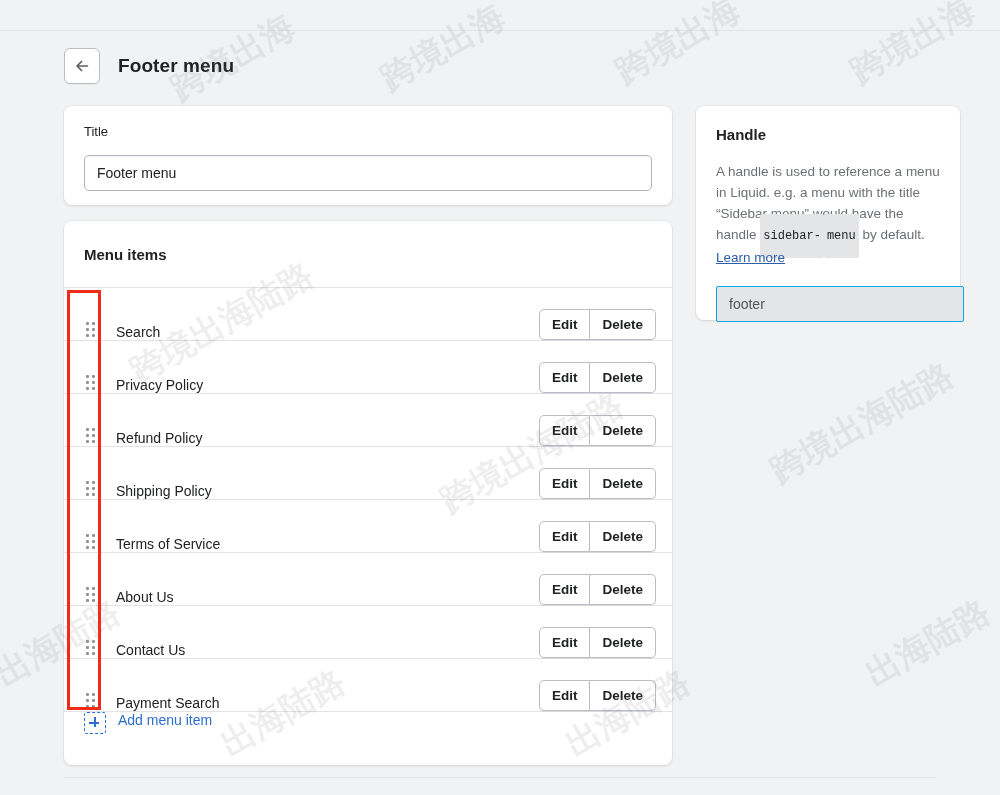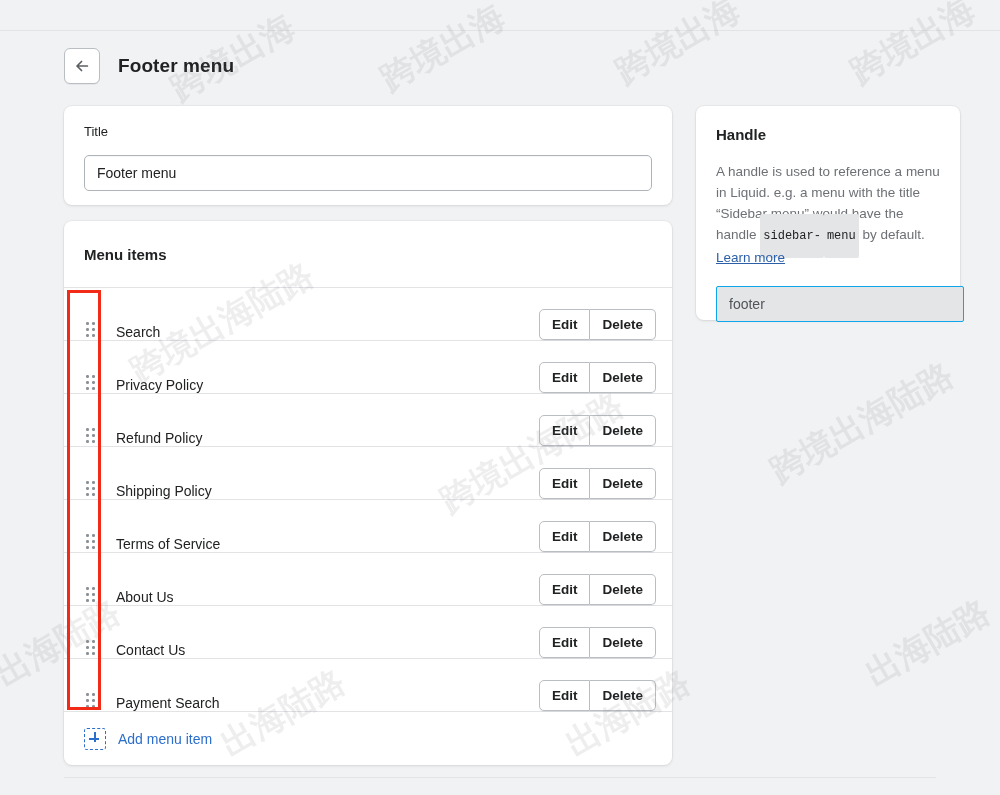--- a/index.html
+++ b/index.html
@@ -179,21 +179,21 @@
     border-radius: 5px 0 0 5px;
     border-right: 1px solid #babec3;
   }
   .btn-right {
     border-radius: 0 5px 5px 0;
     border-left: none;
   }
   .add-row {
     height: 54px;
     display: flex;
-    align-items: center;
+    align-items: flex-start;
     border-top: 1px solid #e1e3e5;
     padding-left: 20px;
     box-sizing: border-box;
     cursor: pointer;
   }
   .add-icon {
     width: 20px;
     height: 20px;
     border: 1.5px dashed #2c6ecb;
     border-radius: 3px;

